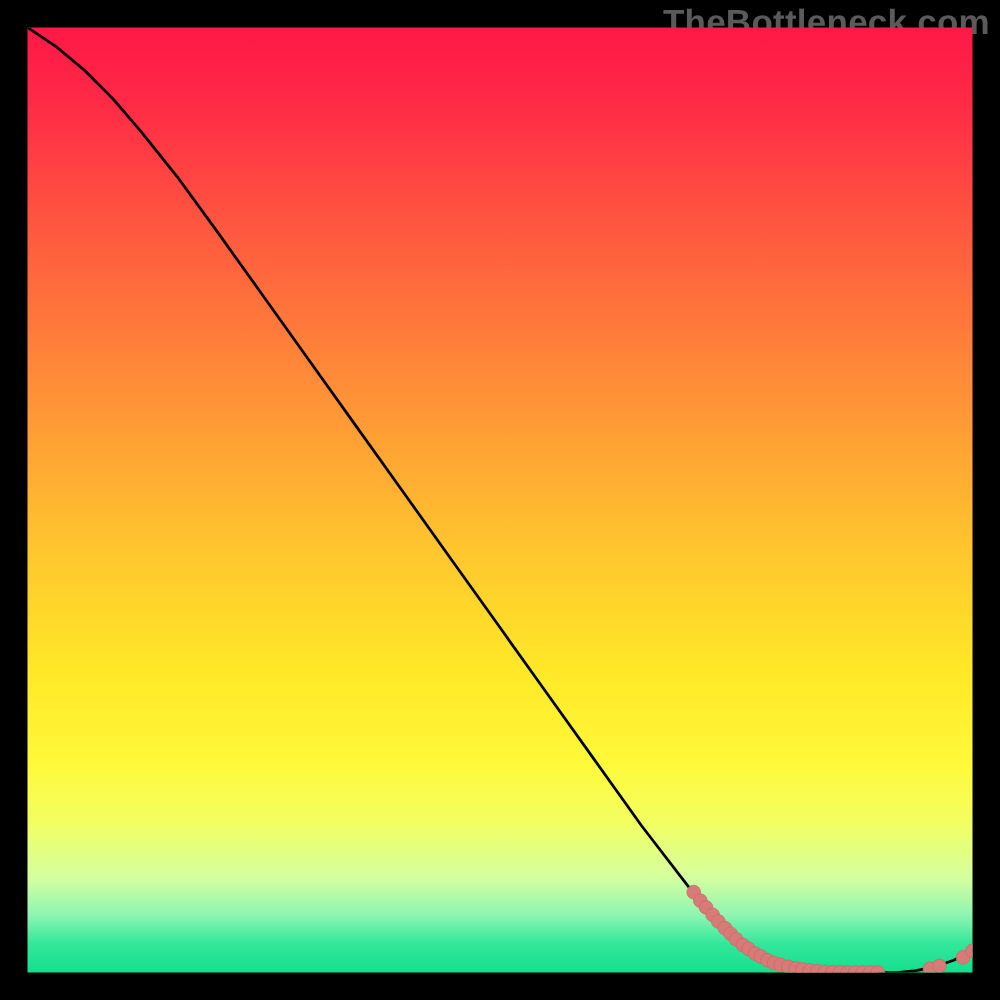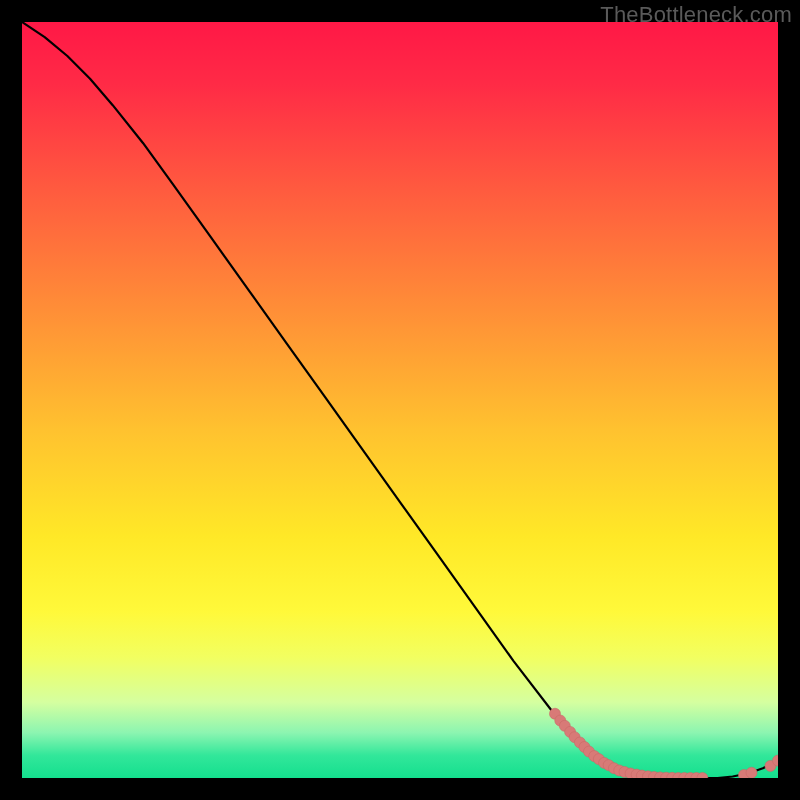--- a/index.html
+++ b/index.html
@@ -8,22 +8,22 @@
     position: relative;
     width: 800px;
     height: 800px;
     background: #000;
   }
   .watermark {
     position: absolute;
     top: 2px;
     right: 8px;
     font-family: Arial, Helvetica, sans-serif;
-    font-size: 22px;
-    font-weight: 400;
+    font-size: 28px;
+    font-weight: 700;
     color: #5a5a5a;
     letter-spacing: 0.2px;
   }
   .plot {
     position: absolute;
     left: 22px;
     top: 22px;
     width: 756px;
     height: 756px;
   }

